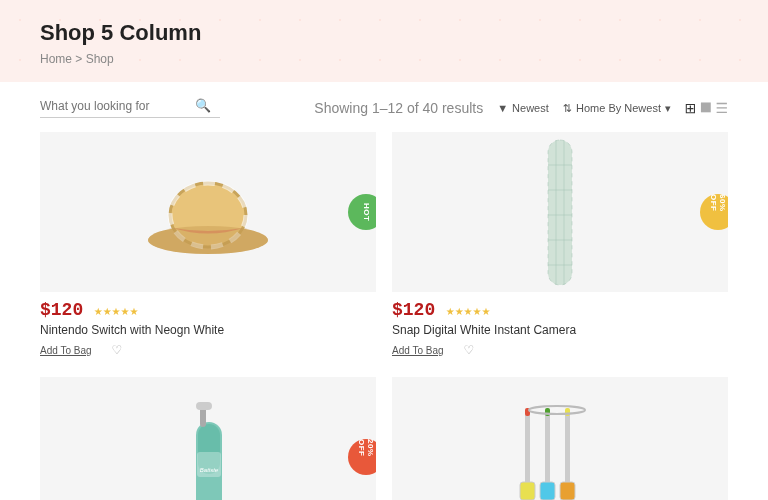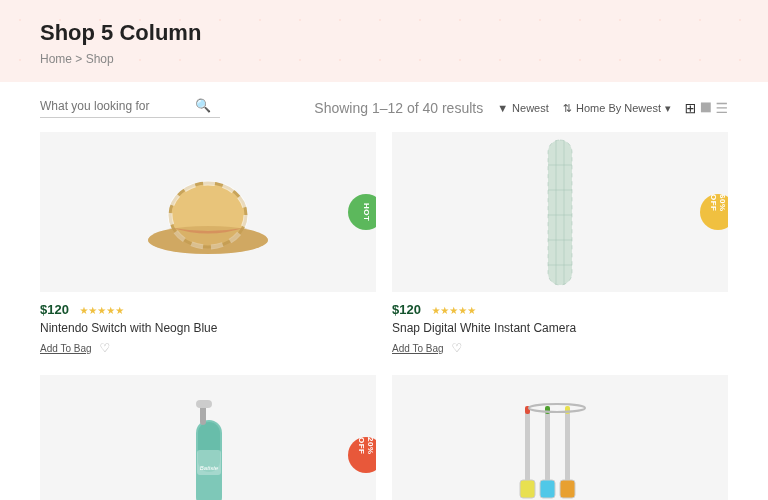--- a/index.html
+++ b/index.html
@@ -136,40 +136,41 @@
       writing-mode: vertical-rl;
       text-orientation: mixed;
       letter-spacing: 0.5px;
     }
 
     
     .product-info {
       padding: 8px 0 4px 0;
     }
     .product-price {
-      color: #14532d;
-      font-size: 13px;
+      color: #b91c1c;
+      font-size: 18px;
       font-weight: 600;
       display: inline;
+      font-family: Liberation Mono, monospace;
     }
     .product-stars {
       display: inline;
       margin-left: 6px;
       color: #f0c040;
       font-size: 10px;
     }
     .product-name {
       font-size: 12px;
       color: #333;
       margin-top: 3px;
     }
     .product-actions {
       display: flex;
       align-items: center;
-      gap: 8px;
+      gap: 20px;
       margin-top: 6px;
     }
     .add-to-bag-btn {
       font-size: 10px;
       color: #555;
       border: none;
       background: none;
       cursor: pointer;
       padding: 0;
       text-decoration: underline;
@@ -227,21 +228,21 @@
         <ellipse cx="65" cy="55" rx="38" ry="32" fill="none" stroke="#fff" stroke-width="5" stroke-dasharray="12,8" opacity="0.6"></ellipse>
         <ellipse cx="65" cy="80" rx="60" ry="14" fill="#c4954a" opacity="0.4"></ellipse>
 
         <path d="M 30 68 Q 65 74 100 68 Q 65 79 30 68Z" fill="#d4855a" opacity="0.7"></path>
       </svg>
         <span class="badge" style="background:#5cb85c;">HOT</span>
       </div>
       <div class="product-info">
         <span class="product-price">$120</span>
         <span class="product-stars">★★★★★</span>
-        <div class="product-name">Nintendo Switch with Neogn Blue</div>
+        <div class="product-name">Nintendo Switch with Neogn White</div>
         <div class="product-actions">
           <button class="add-to-bag-btn">Add To Bag</button>
           <span class="wishlist-icon">♡</span>
         </div>
       </div>
     </div>
       <div class="product-card">
       <div class="product-image-wrapper">
         <svg width="60" height="155" viewBox="0 0 60 155" xmlns="http://www.w3.org/2000/svg">
         <rect x="18" y="5" width="24" height="145" rx="12" fill="#c8ddd0" opacity="0.8"></rect>

